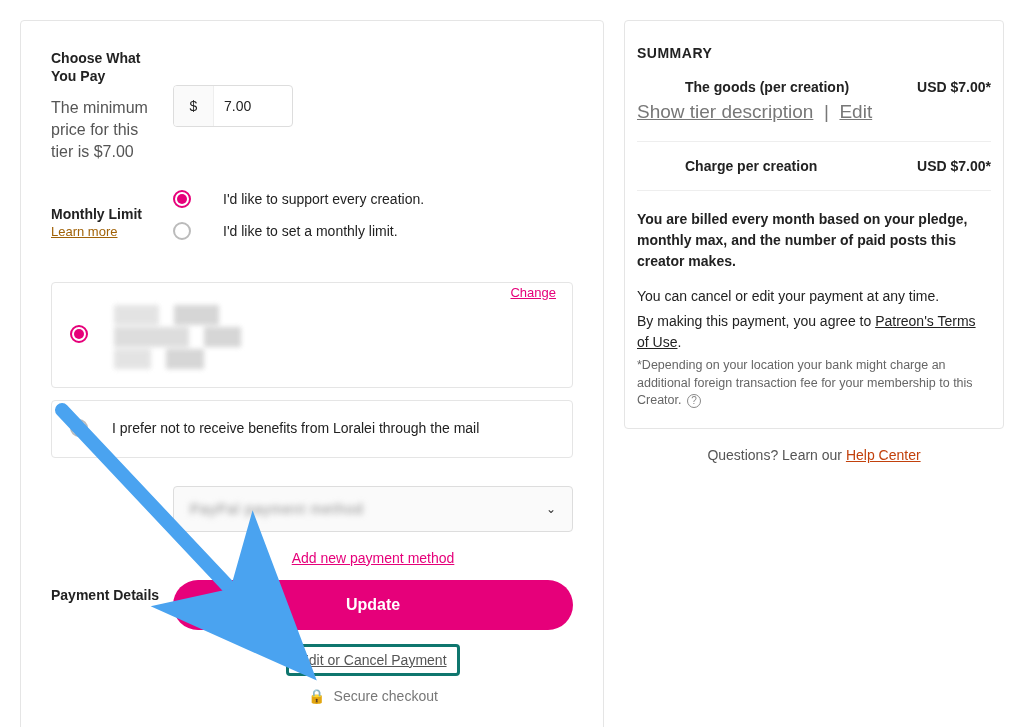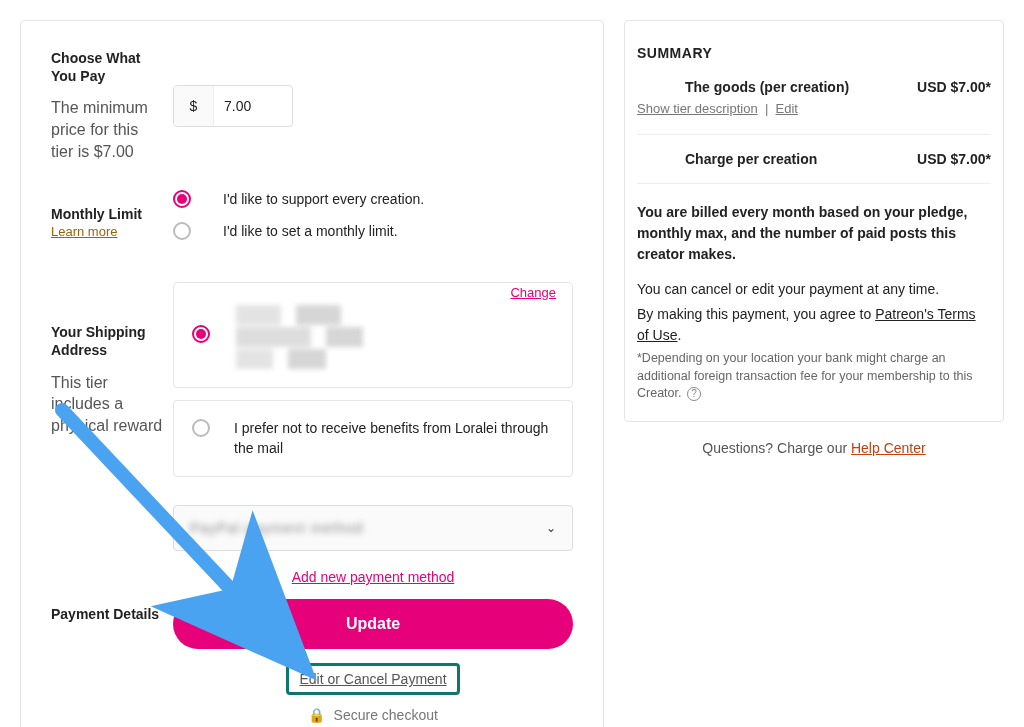--- a/index.html
+++ b/index.html
@@ -46,21 +46,21 @@
     .add-payment { color: #e6007a; text-decoration: underline; display: inline-block; margin: 18px 0 14px; cursor: pointer; }
     .update-btn { width: 100%; background: #e6007a; color: #fff; border: none; border-radius: 999px; padding: 16px 0; font-size: 16px; font-weight: 600; cursor: pointer; }
     .edit-cancel-wrap { display: inline-block; border: 3px solid #0f766e; border-radius: 4px; padding: 5px 10px; margin-top: 14px; }
     .edit-cancel { color: #555; text-decoration: underline; cursor: pointer; }
     .secure-row { margin-top: 12px; color: #777; display: flex; align-items: center; justify-content: center; gap: 8px; }
     .lock-icon { font-size: 14px; }
     .summary-title { font-weight: 700; letter-spacing: 0.5px; margin-bottom: 18px; font-size: 14px; }
     .summary-row { display: flex; justify-content: space-between; align-items: flex-start; margin-bottom: 6px; }
     .summary-row .label { font-weight: 700; margin-left: 48px; }
     .summary-row .amount { font-weight: 700; white-space: nowrap; }
-    .tier-links { color: #777; font-size: 13px; margin-bottom: 18px; }
+    .tier-links { color: #777; font-size: 19px; margin-bottom: 18px; }
     .tier-links a { color: #777; text-decoration: underline; cursor: pointer; }
     .divider { border-top: 1px solid #eee; margin: 6px 0 16px; }
     .billing-section { border-top: 1px solid #eee; margin-top: 16px; padding-top: 18px; }
     .billing-text { font-weight: 700; line-height: 1.5; margin-bottom: 14px; }
     .plain-text { font-size: 14px; line-height: 1.5; margin-bottom: 4px; }
     .plain-text a, .terms-link { color: #222; text-decoration: underline; cursor: pointer; }
     .footnote { font-size: 12.5px; color: #666; line-height: 1.4; }
     .help-icon { display: inline-flex; width: 14px; height: 14px; border: 1px solid #888; border-radius: 50%; align-items: center; justify-content: center; font-size: 10px; color: #888; margin-left: 2px; }
     .questions { text-align: center; margin-top: 18px; font-size: 14px; color: #555; }
     .questions a { color: #c2410c; text-decoration: underline; cursor: pointer; }
@@ -106,24 +106,20 @@
           <span>I'd like to support every creation.</span>
         </div>
         <div class="radio-row">
           <span class="radio"></span>
           <span>I'd like to set a monthly limit.</span>
         </div>
       </div>
     </div>
 
     <div class="row">
-      <div class="row-label">
-        <div class="title">Your Shipping Address</div>
-        <div class="subtitle">This tier includes a physical reward</div>
-      </div>
       <div class="row-content">
         <div class="address-box">
           <a class="change-link">Change</a>
           <div class="address-content">
             <span class="radio on" style="margin-top:24px;"></span>
             <div class="blur-img"></div>
           </div>
         </div>
         <div class="nomail-box">
           <span class="radio"></span>
@@ -187,17 +183,17 @@
           <span>By making this payment, you agree to </span><a class="terms-link">Patreon's Terms of Use</a>.
         </div>
         <div class="footnote">
           <span>*Depending on your location your bank might charge an additional foreign transaction fee for your membership to this Creator.</span>
           <span class="help-icon">?</span>
         </div>
       </div>
     </div>
 
     <div class="questions">
-      <span>Questions? Charge our </span><a>Help Center</a>
+      <span>Questions? Learn our </span><a>Help Center</a>
     </div>
   </div>
 
 </div>
 
 </body></html>

